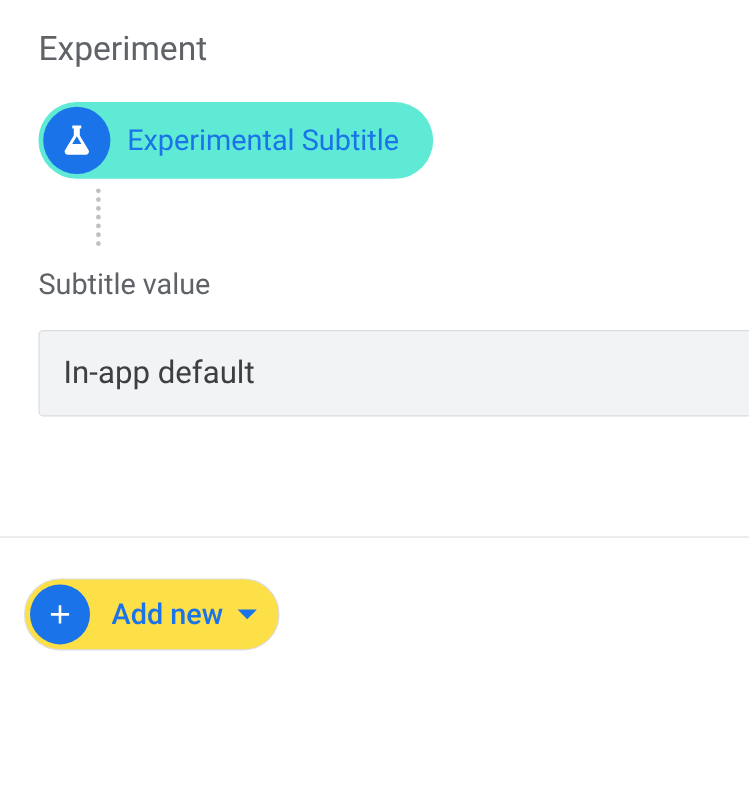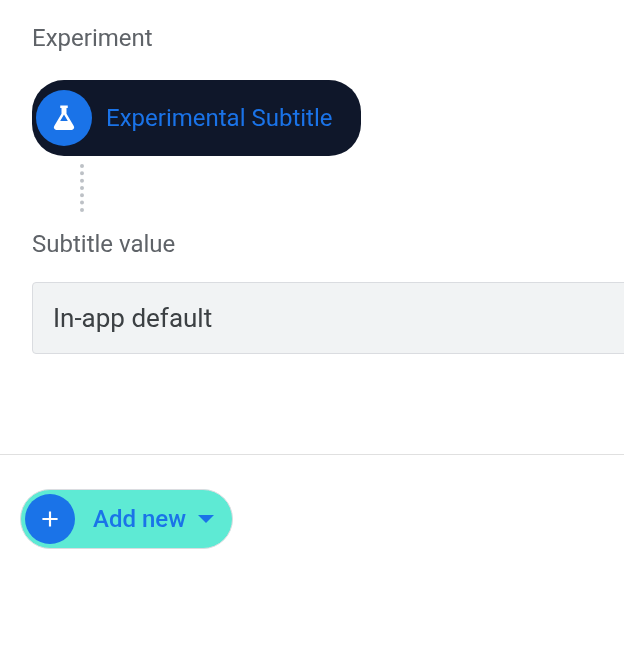--- a/index.html
+++ b/index.html
@@ -8,32 +8,32 @@
       background: #fff;
       width: 624px;
       height: 656px;
       overflow: hidden;
       color: #202124;
     }
     .section {
       padding: 24px 32px 0 32px;
     }
     .section-label {
-      font-size: 24px;
+      font-size: 28px;
       color: #5f6368;
       font-weight: 400;
       margin-bottom: 28px;
     }
     .chip {
       display: inline-flex;
       align-items: center;
-      background: #0f172a;
+      background: #5eead4;
       border-radius: 32px;
       padding: 4px 28px 4px 4px;
-      height: 76px;
+      height: 64px;
       cursor: pointer;
     }
     .chip-icon-circle {
       width: 56px;
       height: 56px;
       background: #1a73e8;
       border-radius: 50%;
       display: flex;
       align-items: center;
       justify-content: center;
@@ -81,21 +81,21 @@
       width: 100%;
     }
     .add-new-row {
       padding: 34px 0 0 20px;
     }
     .add-new-button {
       display: inline-flex;
       align-items: center;
       border: 1px solid #dadce0;
       border-radius: 999px;
-      background: #5eead4;
+      background: #fde047;
       padding: 4px 18px 4px 4px;
       height: 60px;
       cursor: pointer;
     }
     .add-new-icon-circle {
       width: 50px;
       height: 50px;
       background: #1a73e8;
       border-radius: 50%;
       display: flex;

